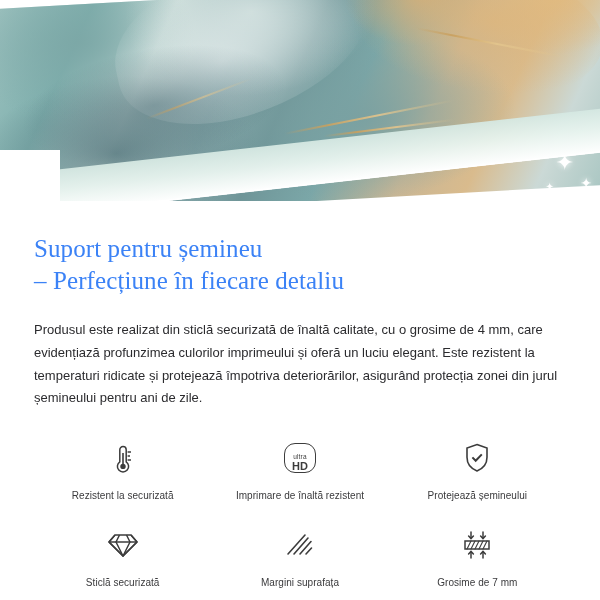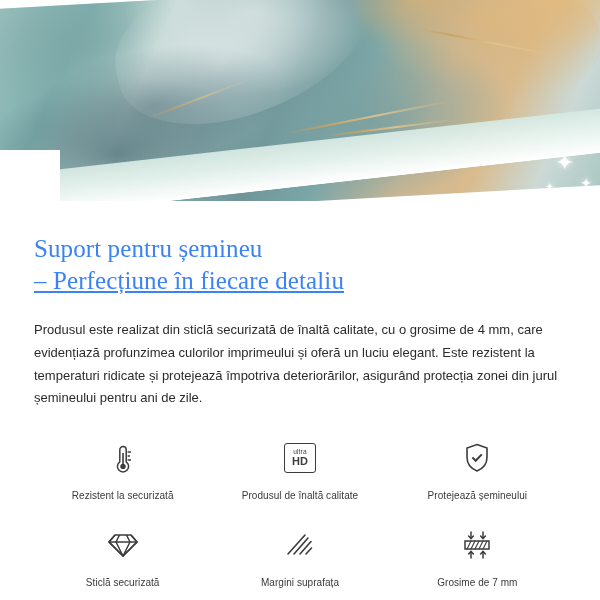--- a/index.html
+++ b/index.html
@@ -128,21 +128,21 @@
   }
   h1.title {
     margin: 0;
     font-family: "Liberation Serif", serif;
     font-weight: 400;
     font-size: 25px;
     line-height: 1.28;
     color: #3b82f6;
     letter-spacing: 0.1px;
   }
-  h1.title .line2 { display: block; text-decoration: underline; }
+  h1.title .line2 { display: block; }
   p.body {
     margin: 22px 0 0 0;
     font-size: 13px;
     line-height: 1.75;
     color: #2b2b2e;
     max-width: 534px;
   }
 
   
   .features {
@@ -168,25 +168,25 @@
   }
   .feature .caption {
     margin-top: 10px;
     font-size: 10px;
     color: #3a3a3c;
     letter-spacing: 0.05px;
   }
   .hd-box {
     width: 30px; height: 28px;
     border: 1.6px solid #3c3c3c;
-    border-radius: 3px;
+    border-radius: 11px;
     display: flex;
     flex-direction: column;
     align-items: center;
-    justify-content: center;
+    justify-content: flex-end;
     line-height: 1;
   }
   .hd-box .t1 { font-size: 6.5px; letter-spacing: .2px; }
   .hd-box .t2 { font-size: 11px; font-weight: bold; margin-top: 1px; }
 </style>
 </head>
 <body>
 
 <div class="page">
 
@@ -233,21 +233,21 @@
         <span class="caption">Rezistent la securizată</span>
       </div>
 
       <div class="feature">
         <span class="glyph">
           <span class="hd-box">
             <span class="t1">ultra</span>
             <span class="t2">HD</span>
           </span>
         </span>
-        <span class="caption">Produsul de înaltă calitate</span>
+        <span class="caption">Imprimare de înaltă rezistent</span>
       </div>
 
       <div class="feature">
         <span class="glyph">
           <svg width="32" height="34" viewBox="0 0 32 34" fill="none" stroke="#3c3c3c" stroke-width="1.6">
             <path d="M16 3.5l10 3.6v9.2c0 6.4-4.2 11.4-10 13.7-5.8-2.3-10-7.3-10-13.7V7.1L16 3.5z"></path>
             <path d="M11.4 16.4l3.3 3.4 6.1-6.4" stroke-width="2"></path>
           </svg>
         </span>
         <span class="caption">Protejează șemineului</span>

